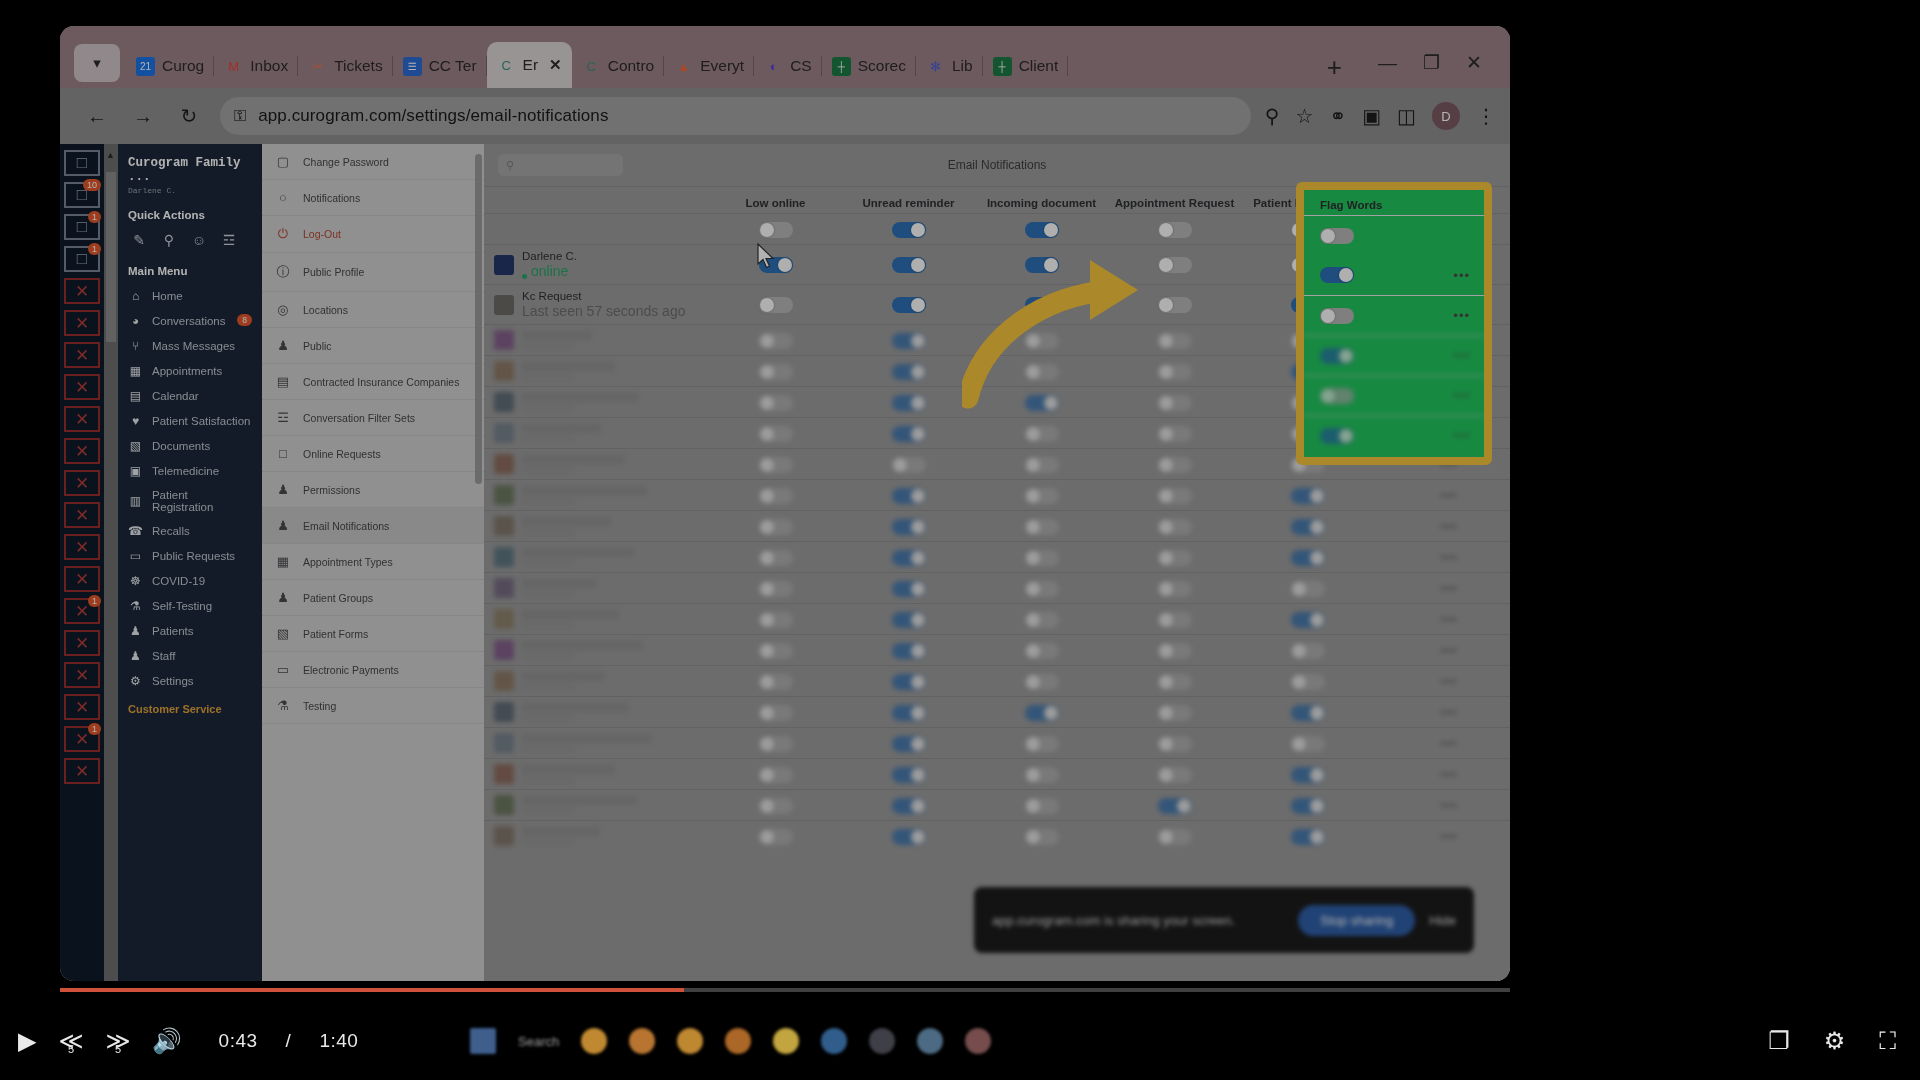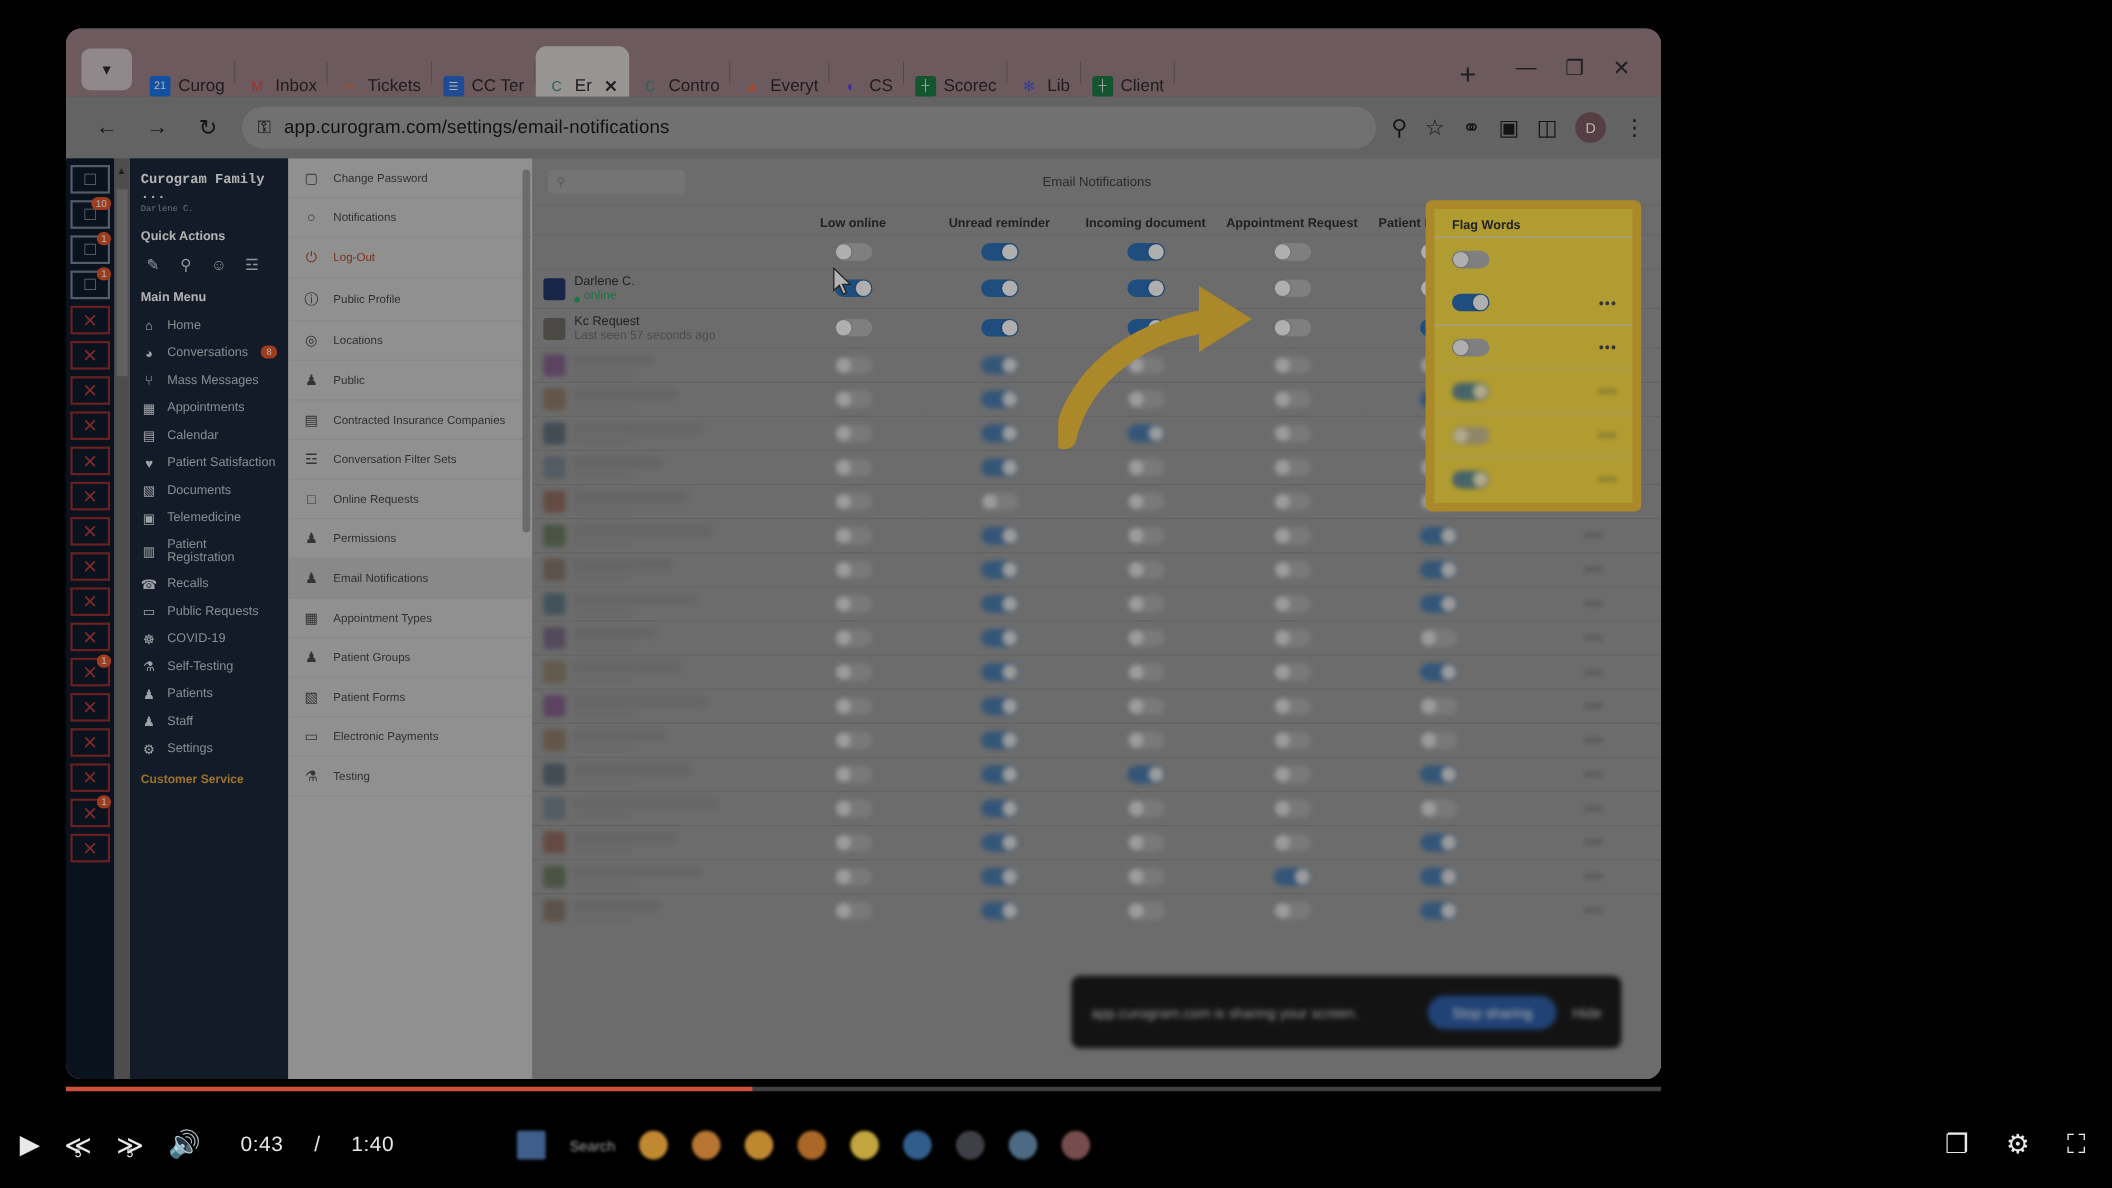--- a/index.html
+++ b/index.html
@@ -15,21 +15,21 @@
 
   
   #dim { position:absolute; inset:0; background:rgba(0,0,0,.30); pointer-events:none; z-index:60;}
 
   
   .chrome-tabstrip { position:absolute; left:0; top:0; width:100%; height:62px;
         background:#9b8288; display:flex; align-items:flex-end; padding:0 6px; }
   .tab-chevron { width:46px; height:38px; margin:0 6px 6px 8px; border-radius:8px;
         background:#cfc3c6; display:flex; align-items:center; justify-content:center; color:#2b2b2b; font-size:15px;}
   .tabs { display:flex; align-items:flex-end; flex:1; min-width:0; height:100%; }
-  .tab { display:flex; align-items:flex-end; gap:7px; height:44px; padding:0 10px;
+  .tab { display:flex; align-items:center; gap:7px; height:44px; padding:0 10px;
          color:#2e2a2b; font-size:15.5px; white-space:nowrap; overflow:hidden;
          max-width:96px; position:relative; }
   .tab .sep { position:absolute; right:0; top:12px; height:20px; width:1px; background:rgba(60,40,45,.35); }
   .tab.active { background:#d8d5d3; border-radius:10px 10px 0 0; max-width:130px; height:46px; }
   .tab-ico { width:19px; height:19px; flex:0 0 19px; display:flex; align-items:center;
              justify-content:center; font-size:13px; border-radius:3px; }
   .tab-label { overflow:hidden; text-overflow:clip; }
   .tab-close { margin-left:4px; font-size:15px; font-weight:700; color:#2b2b2b;}
   .newtab { font-size:26px; color:#2b2b2b; padding:0 14px 8px; line-height:1;}
   .winbtns { display:flex; align-items:center; gap:26px; padding:0 22px 14px; color:#2b2b2b; }
@@ -92,21 +92,21 @@
   table.grid { width:100%; border-collapse:collapse; table-layout:fixed; }
   table.grid th, table.grid td { border-top:1px solid #8d8d8d; }
   .col-name { width:225px; }
   .col-tog  { width:133px; }
   th.hdr { font-size:11.5px; color:#2f3033; font-weight:700; padding:10px 0 4px; text-align:center;}
   td.togcell { text-align:center; padding:6px 0; }
   td.namecell { padding:5px 8px 5px 10px; }
   .person { display:flex; align-items:center; gap:8px; }
   .pav { width:20px; height:20px; border-radius:3px; flex:0 0 20px; }
   .pname { font-size:11.5px; color:#2f3033; }
-  .psub { font-size:11px; color:#6c6d70; margin-top:1px; display:flex; align-items:flex-end; gap:4px;}
+  .psub { font-size:14px; color:#6c6d70; margin-top:1px; display:flex; align-items:flex-end; gap:4px;}
   .dot-online { width:5px; height:5px; border-radius:50%; background:#27a567; display:inline-block;}
 
   .toggle { width:34px; height:16px; border-radius:9px; background:#b6b6b6; display:inline-block;
         position:relative; vertical-align:middle; }
   .toggle .knob { position:absolute; top:1px; left:1px; width:14px; height:14px; border-radius:50%;
         background:#fbfbfb; box-shadow:0 0 2px rgba(0,0,0,.35); }
   .toggle.on { background:#2c6fb5; }
   .toggle.on .knob { left:19px; }
 
   .dots { font-size:13px; color:#4a4b4e; letter-spacing:1px;}
@@ -117,21 +117,21 @@
   
   .share-banner { position:absolute; left:490px; bottom:28px; width:500px; height:66px;
         background:#1c1c1c; border-radius:8px; display:flex; align-items:center;
         gap:14px; padding:0 18px; filter:blur(2.2px); }
   .share-banner .txt { color:#ddd; font-size:13px; flex:1; }
   .share-pill { background:#2f5fa8; color:#fff; border-radius:18px; padding:8px 22px; font-size:13px; }
   .share-hide { color:#ddd; font-size:13px; }
 
   
   .flagpanel { position:absolute; right:18px; top:38px; width:196px; height:283px;
-        background:#fde047; border:8px solid #f5c33b; border-radius:6px; overflow:hidden; z-index:30;}
+        background:#22c55e; border:8px solid #f5c33b; border-radius:6px; overflow:hidden; z-index:30;}
   .fp-head { font-size:11.5px; font-weight:700; color:#2f3033; padding:9px 0 4px 16px;}
   .fp-row { height:40px; display:flex; align-items:center; padding:0 14px 0 16px; border-top:1px solid #e8e8e8;}
   .fp-row:first-of-type{ border-top:none;}
   .fp-row .sp { flex:1; }
 
   
   .arrow { position:absolute; left:975px; top:255px; width:200px; height:165px; z-index:40;}
 
   
   .cursor { position:absolute; left:770px; top:250px; z-index:45; }

